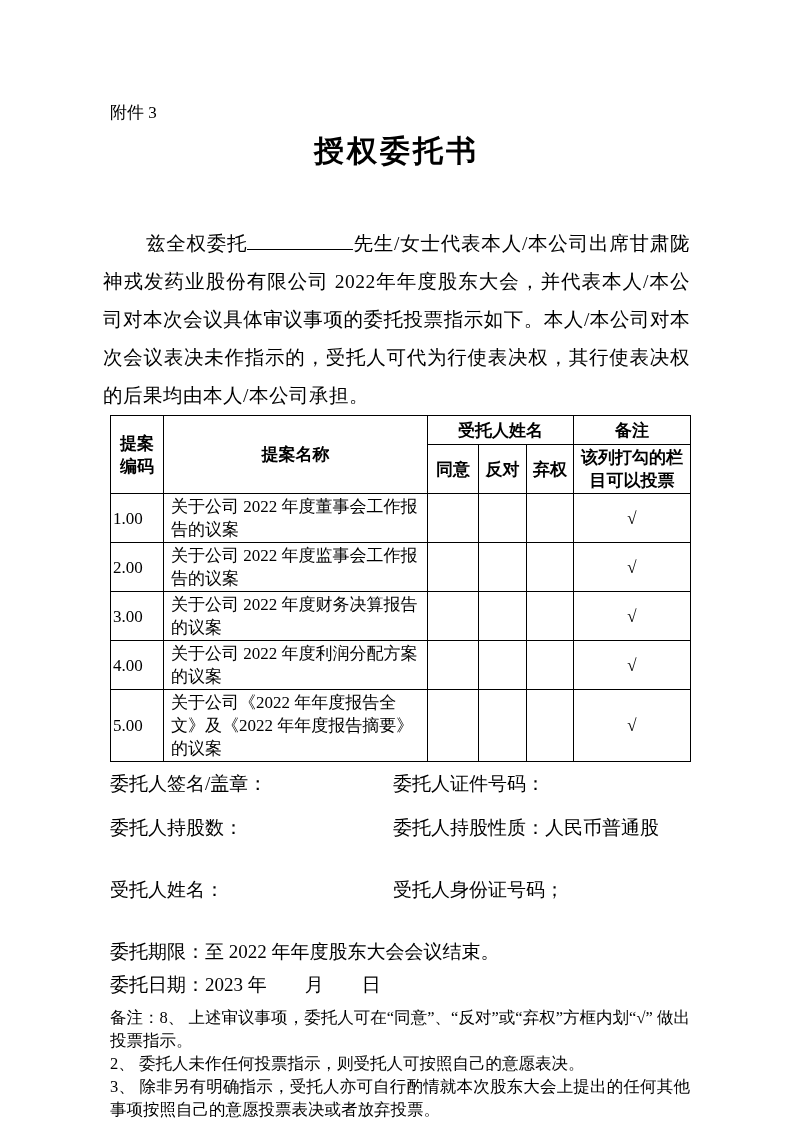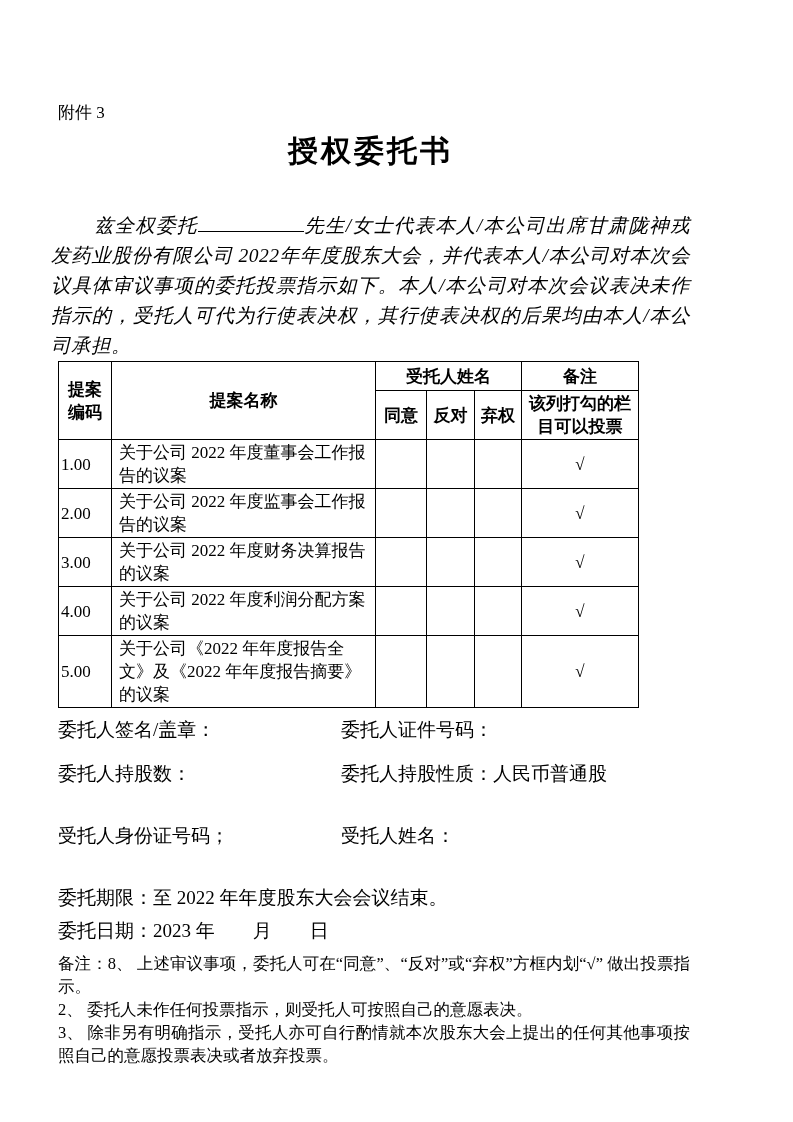--- a/index.html
+++ b/index.html
@@ -6,43 +6,42 @@
   html, body { background: #ffffff; }
   body {
     width: 793px; height: 1122px;
     font-family: "Liberation Serif", "DejaVu Serif", serif;
     color: #000000;
   }
   .page {
     position: relative;
     width: 793px; height: 1122px;
     background: #ffffff;
-    padding: 102px 103px 0 51px;
+    padding: 102px 103px 0 103px;
     overflow: hidden;
   }
   .attachment {
     font-size: 17px; line-height: 22px;
     margin-left: 7px;
   }
   .doc-title {
     margin-top: 9px;
     text-align: center;
     font-family: "Liberation Sans", "DejaVu Sans", sans-serif;
     font-weight: bold;
     font-size: 30px; line-height: 36px;
     letter-spacing: 3px;
   }
   .intro {
-    margin-top: 42px;
+    margin-top: 56px;
     font-size: 19.5px;
-    line-height: 30px;
+    line-height: 38px;
     text-align: justify;
     text-indent: 2.2em;
     letter-spacing: 0.5px;
-    font-style: italic;
   }
   .blank-line {
     display: inline-block;
     width: 106px;
     border-bottom: 1.6px solid #000;
     height: 1em;
     vertical-align: baseline;
   }
   table.proxy-table {
     margin-left: 7px;
@@ -170,22 +169,22 @@
   <div class="form-block">
     <div class="form-row r1">
       <span>委托人签名/盖章：</span>
       <span>委托人证件号码：</span>
     </div>
     <div class="form-row r2">
       <span>委托人持股数：</span>
       <span>委托人持股性质：人民币普通股</span>
     </div>
     <div class="form-row r3">
+      <span>受托人姓名：</span>
       <span>受托人身份证号码；</span>
-      <span>受托人姓名：</span>
     </div>
     <div class="term-line">委托期限：至 2022 年年度股东大会会议结束。</div>
     <div class="date-line">委托日期：2023 年　　月　　日</div>
   </div>
 
   <div class="notes">
     <div class="note-item">备注：8、 上述审议事项，委托人可在“同意”、“反对”或“弃权”方框内划“√” 做出投票指示。</div>
     <div class="note-item">2、 委托人未作任何投票指示，则受托人可按照自己的意愿表决。</div>
     <div class="note-item">3、 除非另有明确指示，受托人亦可自行酌情就本次股东大会上提出的任何其他事项按照自己的意愿投票表决或者放弃投票。</div>
 

